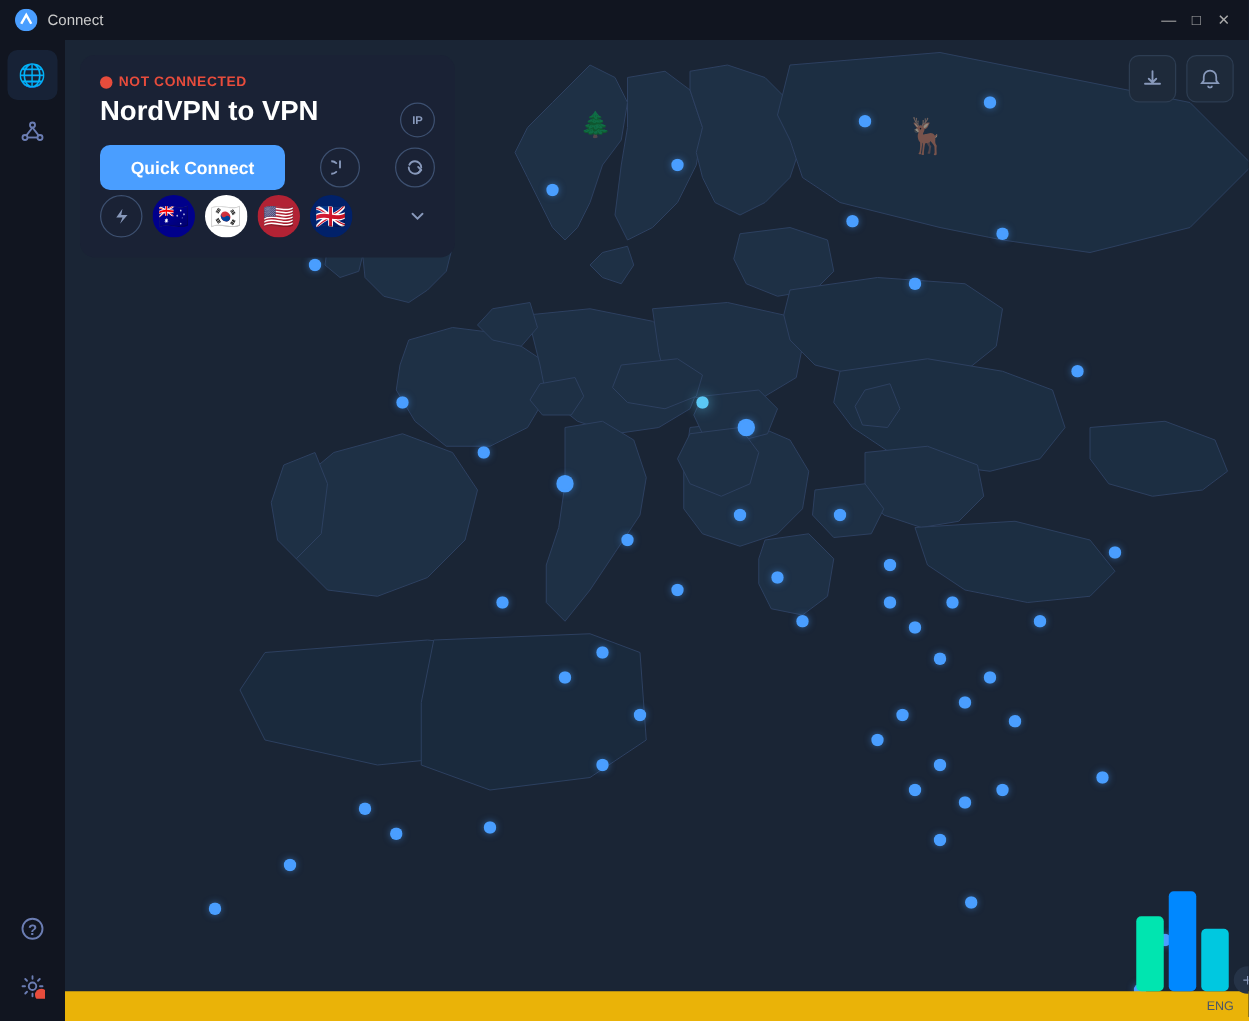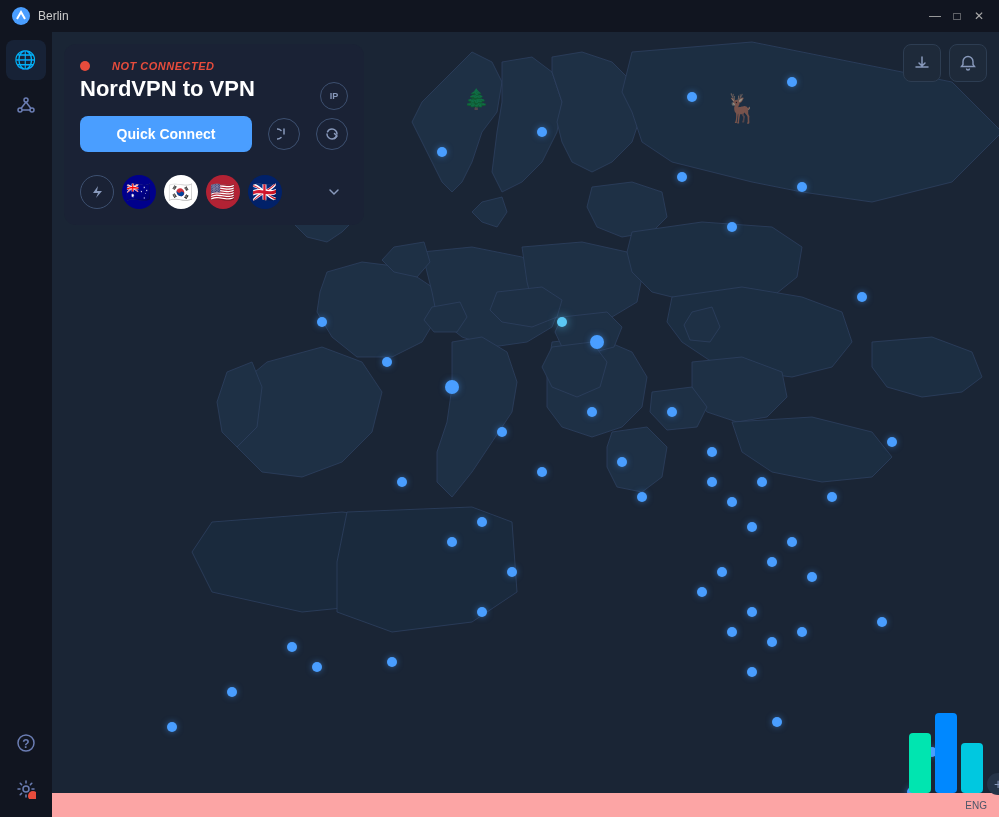--- a/index.html
+++ b/index.html
@@ -147,23 +147,22 @@
       left: 12px;
       width: 300px;
       background: #1a2235;
       border-radius: 12px;
       padding: 16px;
       z-index: 20;
     }
     .status-row {
       display: flex;
       align-items: center;
-      gap: 22px;
+      gap: 5px;
       margin-bottom: 4px;
-      font-style: italic;
     }
     .status-dot {
       width: 10px;
       height: 10px;
       border-radius: 50%;
       background: #e74c3c;
       display: inline-block;
     }
     .status-text {
       color: #e74c3c;
@@ -190,22 +189,22 @@
       display: flex;
       align-items: center;
       justify-content: center;
       color: #8899bb;
       font-size: 9px;
       font-weight: 700;
     }
     .btn-row {
       display: flex;
       align-items: center;
-      gap: 16px;
-      margin-bottom: 23px;
+      gap: 28px;
+      margin-bottom: 4px;
     }
     .quick-connect-btn {
       flex: 1;
       height: 36px;
       background: #4a9eff;
       border: none;
       border-radius: 8px;
       color: white;
       font-size: 14px;
       font-weight: 600;
@@ -339,41 +338,41 @@
       opacity: 0.5;
     }
 
     
     .bottom-bar {
       position: absolute;
       bottom: 0;
       left: 52px;
       right: 0;
       height: 24px;
-      background: #fca5a5;
+      background: #eab308;
       display: flex;
       align-items: center;
       justify-content: flex-end;
       padding: 0 12px;
     }
     .bottom-bar-text {
       color: #4a5568;
       font-size: 10px;
     }
   </style>
 </head>
 <body>
 
 <div class="title-bar">
   <div class="title-bar-left">
     <svg class="title-bar-logo" viewBox="0 0 18 18">
       <circle cx="9" cy="9" r="9" fill="#4a9eff"></circle>
       <path d="M5 12 L9 5 L13 12" fill="none" stroke="white" stroke-width="2"></path>
     </svg>
-    <span class="title-bar-title">Berlin</span>
+    <span class="title-bar-title">Connect</span>
   </div>
   <div class="title-bar-controls">
     <button class="title-btn">—</button>
     <button class="title-btn">□</button>
     <button class="title-btn close">✕</button>
   </div>
 </div>
 
 <div class="main-layout">
 

